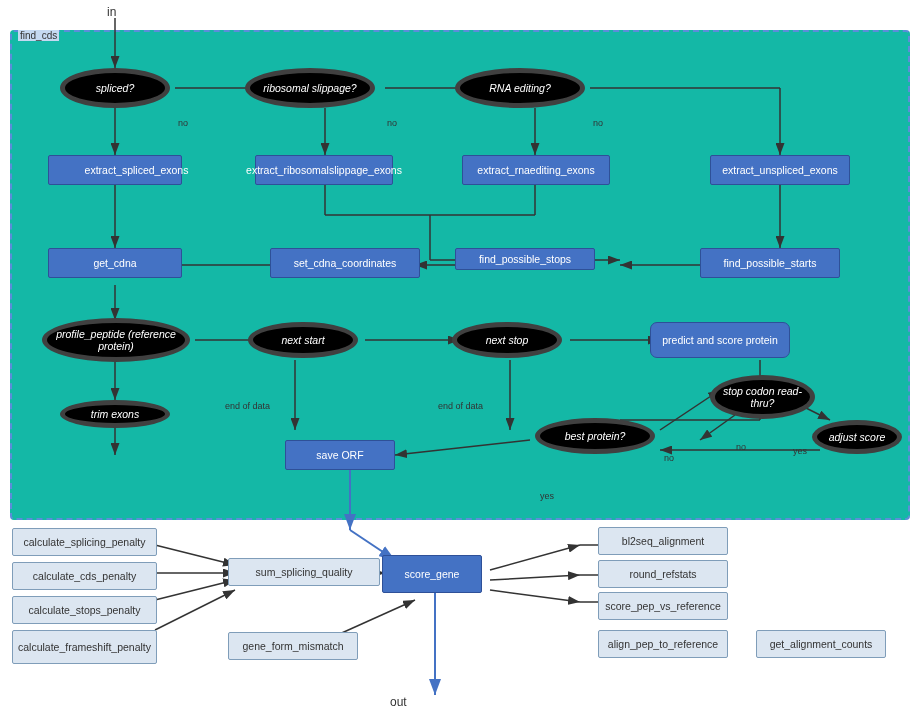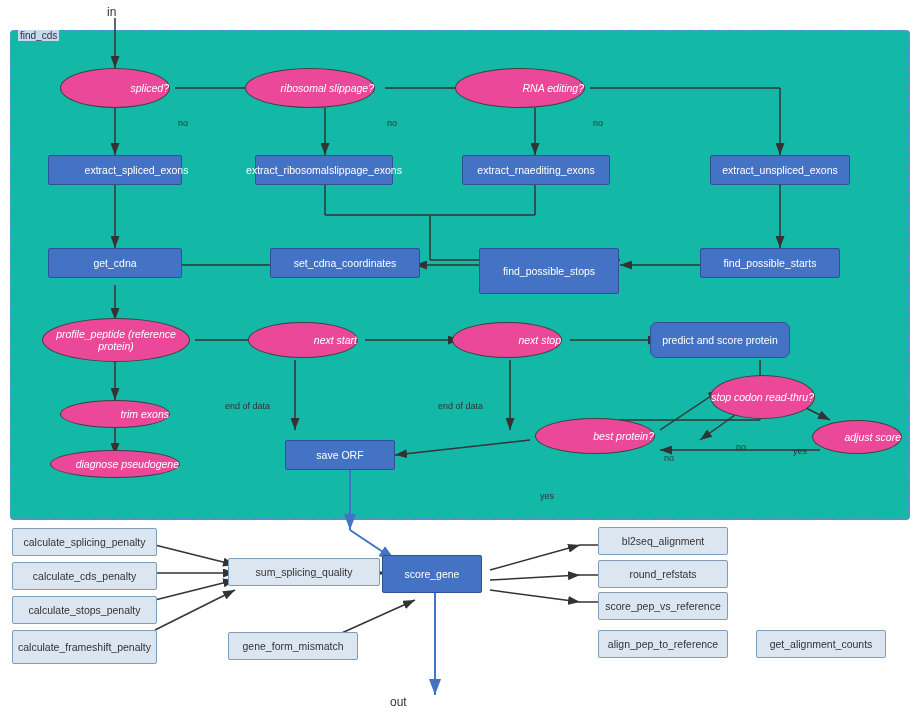--- a/index.html
+++ b/index.html
@@ -58,24 +58,23 @@
       align-items: center;
       justify-content: center;
       text-align: center;
       font-size: 10.5px;
       font-style: italic;
     }
 
     
     .ellipse {
       border-radius: 50%;
-      background: #ec4899;
+      background: #000000;
       color: white;
-      border: 1px solid #404040;
-      justify-content: flex-end;
+      border: 5px solid #404040;
     }
 
     
     .rect-dark {
       background: #4472c4;
       color: white;
       border: 1px solid #2e5098;
       border-radius: 2px;
       font-style: normal;
     }
@@ -274,21 +273,21 @@
   </div>
 
   <div class="node rect-dark" style="left:48px; top:248px; width:134px; height:30px;">
     <span>get_cdna</span>
   </div>
 
   <div class="node rect-dark" style="left:270px; top:248px; width:150px; height:30px;">
     <span>set_cdna_coordinates</span>
   </div>
 
-  <div class="node rect-dark" style="left:455px; top:248px; width:140px; height:46px;margin-left:24px;">
+  <div class="node rect-dark" style="left:455px; top:248px; width:140px; height:22px;">
     <span>find_possible_stops</span>
   </div>
 
   <div class="node rect-dark" style="left:700px; top:248px; width:140px; height:30px;">
     <span>find_possible_starts</span>
   </div>
 
   <div class="node ellipse" style="left:42px; top:318px; width:148px; height:44px;">
     <span>profile_peptide (reference protein)</span>
   </div>
@@ -302,23 +301,20 @@
   </div>
 
   <div class="node rect-dark" style="left:650px; top:322px; width:140px; height:36px;border-radius:7px;">
     <span>predict and score protein</span>
   </div>
 
   <div class="node ellipse" style="left:60px; top:400px; width:110px; height:28px;">
     <span>trim exons</span>
   </div>
 
-  <div class="node ellipse" style="left:50px; top:450px; width:130px; height:28px;">
-    <span>diagnose pseudogene</span>
-  </div>
 
   <div class="node rect-dark" style="left:285px; top:440px; width:110px; height:30px;">
     <span>save ORF</span>
   </div>
 
   <div class="node ellipse" style="left:535px; top:418px; width:120px; height:36px;">
     <span>best protein?</span>
   </div>
 
   <div class="node ellipse" style="left:710px; top:375px; width:105px; height:44px;">

